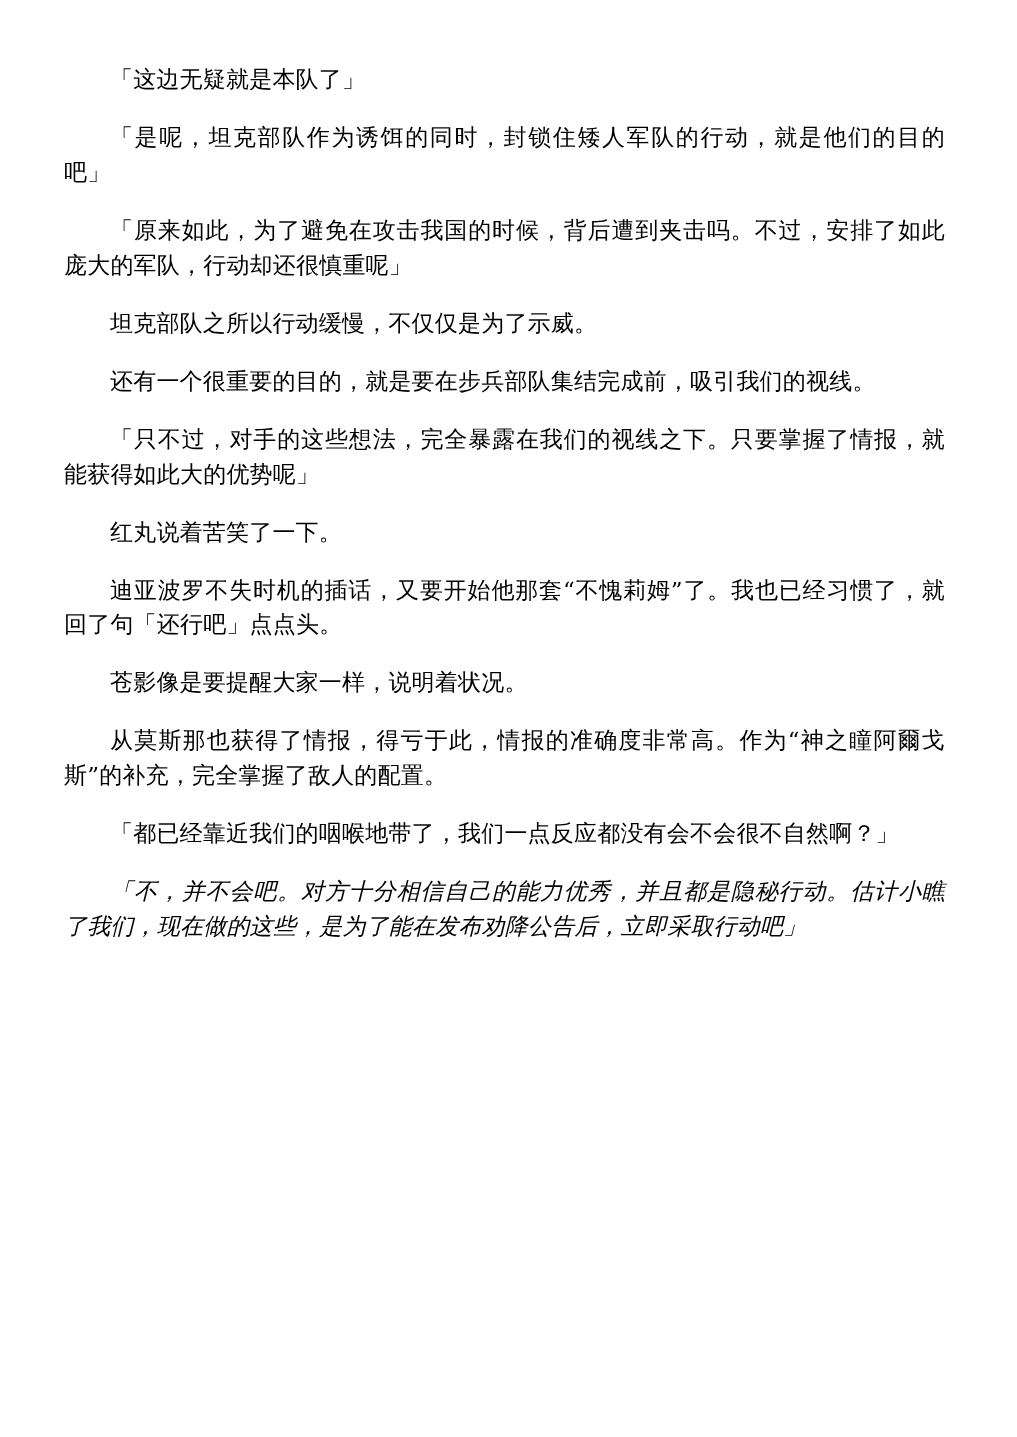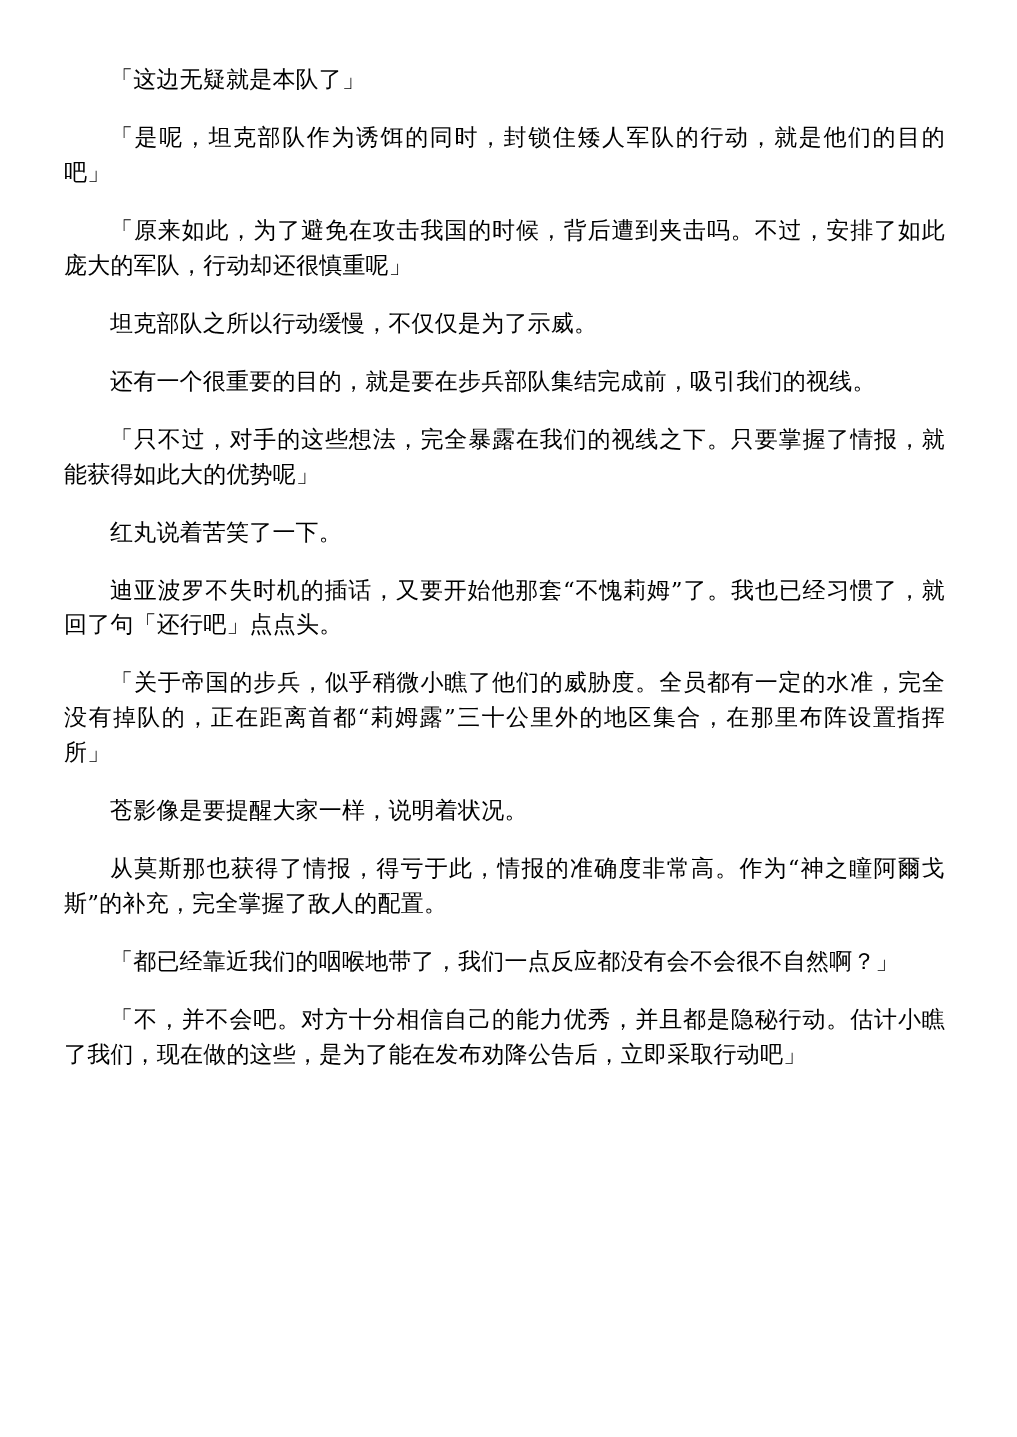--- a/index.html
+++ b/index.html
@@ -28,35 +28,35 @@
     font-size: 23px;
     line-height: 1.52;
     text-align: justify;
     text-justify: inter-ideograph;
     letter-spacing: 0.2px;
     text-indent: 2em;
     word-break: break-all;
   }
   p.para:last-child {
     margin-bottom: 8px;
+    font-style: italic;
   }
 </style>
 </head>
 <body>
 
 <div class="page">
   <div class="doc-body">
     <p class="para">「这边无疑就是本队了」</p>
     <p class="para">「是呢，坦克部队作为诱饵的同时，封锁住矮人军队的行动，就是他们的目的吧」</p>
     <p class="para">「原来如此，为了避免在攻击我国的时候，背后遭到夹击吗。不过，安排了如此庞大的军队，行动却还很慎重呢」</p>
     <p class="para">坦克部队之所以行动缓慢，不仅仅是为了示威。</p>
     <p class="para">还有一个很重要的目的，就是要在步兵部队集结完成前，吸引我们的视线。</p>
     <p class="para">「只不过，对手的这些想法，完全暴露在我们的视线之下。只要掌握了情报，就能获得如此大的优势呢」</p>
     <p class="para">红丸说着苦笑了一下。</p>
     <p class="para">迪亚波罗不失时机的插话，又要开始他那套“不愧莉姆”了。我也已经习惯了，就回了句「还行吧」点点头。</p>
-    <p class="para">「关于帝国的步兵，似乎稍微小瞧了他们的威胁度。全员都有一定的水准，完全没有掉队的，正在距离首都“莉姆露”三十公里外的地区集合，在那里布阵设置指挥所」</p>
     <p class="para">苍影像是要提醒大家一样，说明着状况。</p>
     <p class="para">从莫斯那也获得了情报，得亏于此，情报的准确度非常高。作为“神之瞳阿爾戈斯”的补充，完全掌握了敌人的配置。</p>
     <p class="para">「都已经靠近我们的咽喉地带了，我们一点反应都没有会不会很不自然啊？」</p>
     <p class="para">「不，并不会吧。对方十分相信自己的能力优秀，并且都是隐秘行动。估计小瞧了我们，现在做的这些，是为了能在发布劝降公告后，立即采取行动吧」</p>
 
   </div>
 </div>
 
 </body></html>

